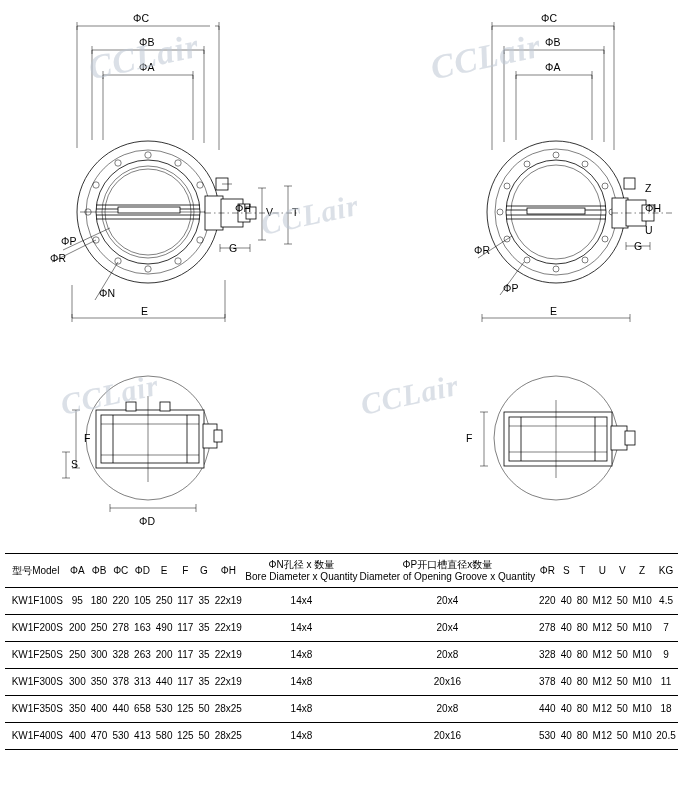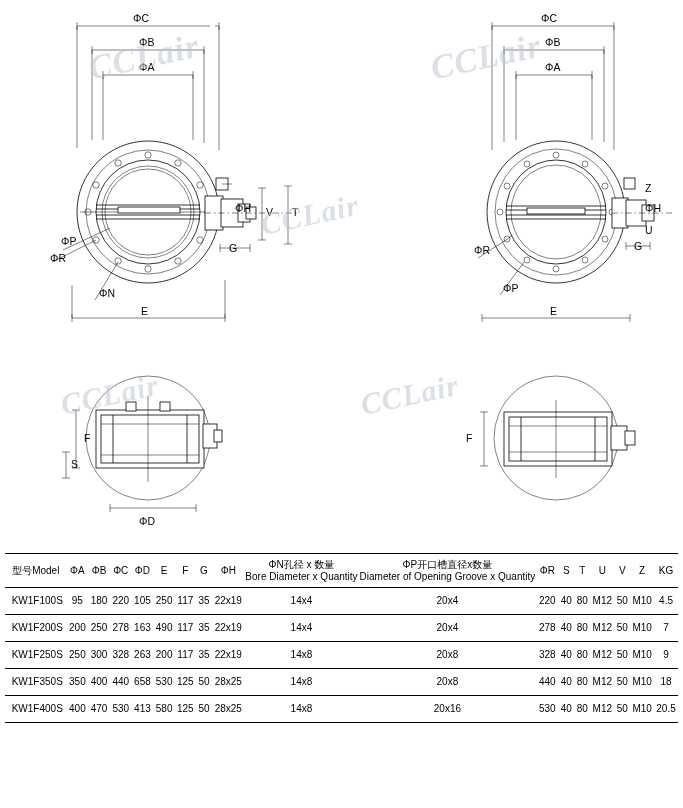--- a/index.html
+++ b/index.html
@@ -373,20 +373,40 @@
       <td>20x8</td>
       <td>328</td>
       <td>40</td>
       <td>80</td>
       <td>M12</td>
       <td>50</td>
       <td>M10</td>
       <td>9</td>
     </tr>
     <tr>
+      <td class="model">KW1F300S</td>
+      <td>300</td>
+      <td>350</td>
+      <td>378</td>
+      <td>313</td>
+      <td>440</td>
+      <td>117</td>
+      <td>35</td>
+      <td>22x19</td>
+      <td>14x8</td>
+      <td>20x16</td>
+      <td>378</td>
+      <td>40</td>
+      <td>80</td>
+      <td>M12</td>
+      <td>50</td>
+      <td>M10</td>
+      <td>11</td>
+    </tr>
+    <tr>
       <td class="model">KW1F350S</td>
       <td>350</td>
       <td>400</td>
       <td>440</td>
       <td>658</td>
       <td>530</td>
       <td>125</td>
       <td>50</td>
       <td>28x25</td>
       <td>14x8</td>

